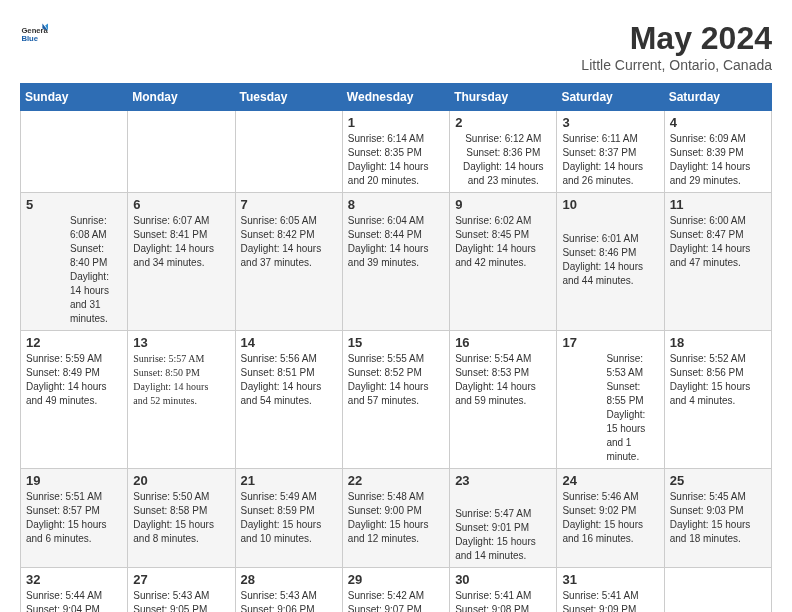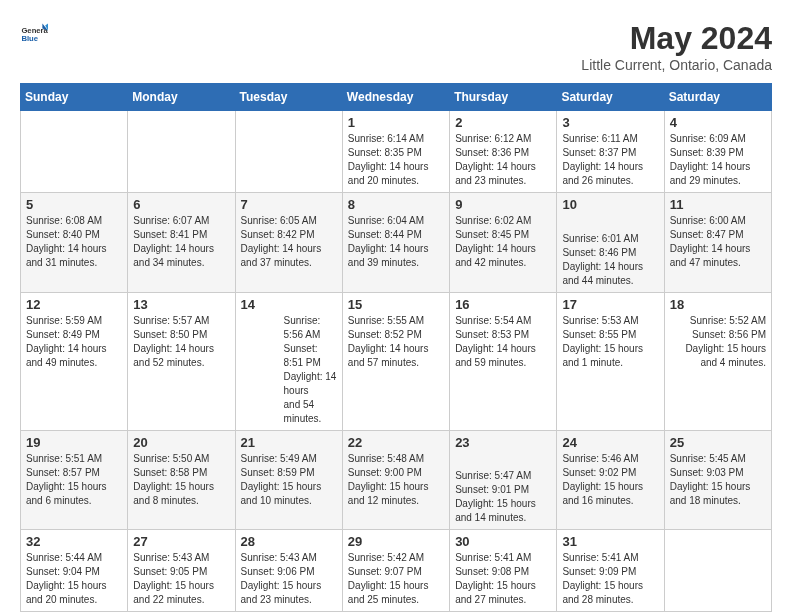--- a/index.html
+++ b/index.html
@@ -114,21 +114,21 @@
         <td class="empty"></td>
         <td>
           <div class="day-num">1</div>
           <div class="day-info" style="white-space: pre-line;">Sunrise: 6:14 AM
 Sunset: 8:35 PM
 Daylight: 14 hours
 and 20 minutes.</div>
         </td>
         <td>
           <div class="day-num">2</div>
-          <div class="day-info" style="white-space: pre-line;">Sunrise: 6:12 AM
+          <div class="day-info" style="white-space: pre-line; text-align: center;">Sunrise: 6:12 AM
 Sunset: 8:36 PM
 Daylight: 14 hours
 and 23 minutes.</div>
         </td>
         <td>
           <div class="day-num">3</div>
           <div class="day-info" style="white-space: pre-line;">Sunrise: 6:11 AM
 Sunset: 8:37 PM
 Daylight: 14 hours
 and 26 minutes.</div>
@@ -137,21 +137,21 @@
           <div class="day-num">4</div>
           <div class="day-info" style="white-space: pre-line;">Sunrise: 6:09 AM
 Sunset: 8:39 PM
 Daylight: 14 hours
 and 29 minutes.</div>
         </td>
       </tr>
       <tr>
         <td>
           <div class="day-num">5</div>
-          <div class="day-info" style="white-space: pre-line;">Sunrise: 6:08 AM
+          <div class="day-info" style="white-space: pre-line; margin-left: 44px;">Sunrise: 6:08 AM
 Sunset: 8:40 PM
 Daylight: 14 hours
 and 31 minutes.</div>
         </td>
         <td>
           <div class="day-num">6</div>
           <div class="day-info" style="white-space: pre-line;">Sunrise: 6:07 AM
 Sunset: 8:41 PM
 Daylight: 14 hours
 and 34 minutes.</div>
@@ -195,56 +195,56 @@
       <tr>
         <td>
           <div class="day-num">12</div>
           <div class="day-info" style="white-space: pre-line;">Sunrise: 5:59 AM
 Sunset: 8:49 PM
 Daylight: 14 hours
 and 49 minutes.</div>
         </td>
         <td>
           <div class="day-num">13</div>
-          <div class="day-info" style="white-space: pre-line;">Sunrise: 5:57 AM
+          <div class="day-info" style="white-space: pre-line; font-family: Liberation Serif, serif;">Sunrise: 5:57 AM
 Sunset: 8:50 PM
 Daylight: 14 hours
 and 52 minutes.</div>
         </td>
         <td>
           <div class="day-num">14</div>
-          <div class="day-info" style="white-space: pre-line; margin-left: 43px;">Sunrise: 5:56 AM
+          <div class="day-info" style="white-space: pre-line;">Sunrise: 5:56 AM
 Sunset: 8:51 PM
 Daylight: 14 hours
 and 54 minutes.</div>
         </td>
         <td>
           <div class="day-num">15</div>
           <div class="day-info" style="white-space: pre-line;">Sunrise: 5:55 AM
 Sunset: 8:52 PM
 Daylight: 14 hours
 and 57 minutes.</div>
         </td>
         <td>
           <div class="day-num">16</div>
           <div class="day-info" style="white-space: pre-line;">Sunrise: 5:54 AM
 Sunset: 8:53 PM
 Daylight: 14 hours
 and 59 minutes.</div>
         </td>
         <td>
           <div class="day-num">17</div>
-          <div class="day-info" style="white-space: pre-line;">Sunrise: 5:53 AM
+          <div class="day-info" style="white-space: pre-line; margin-left: 44px;">Sunrise: 5:53 AM
 Sunset: 8:55 PM
 Daylight: 15 hours
 and 1 minute.</div>
         </td>
         <td>
           <div class="day-num">18</div>
-          <div class="day-info" style="white-space: pre-line; text-align: right;">Sunrise: 5:52 AM
+          <div class="day-info" style="white-space: pre-line;">Sunrise: 5:52 AM
 Sunset: 8:56 PM
 Daylight: 15 hours
 and 4 minutes.</div>
         </td>
       </tr>
       <tr>
         <td>
           <div class="day-num">19</div>
           <div class="day-info" style="white-space: pre-line;">Sunrise: 5:51 AM
 Sunset: 8:57 PM

